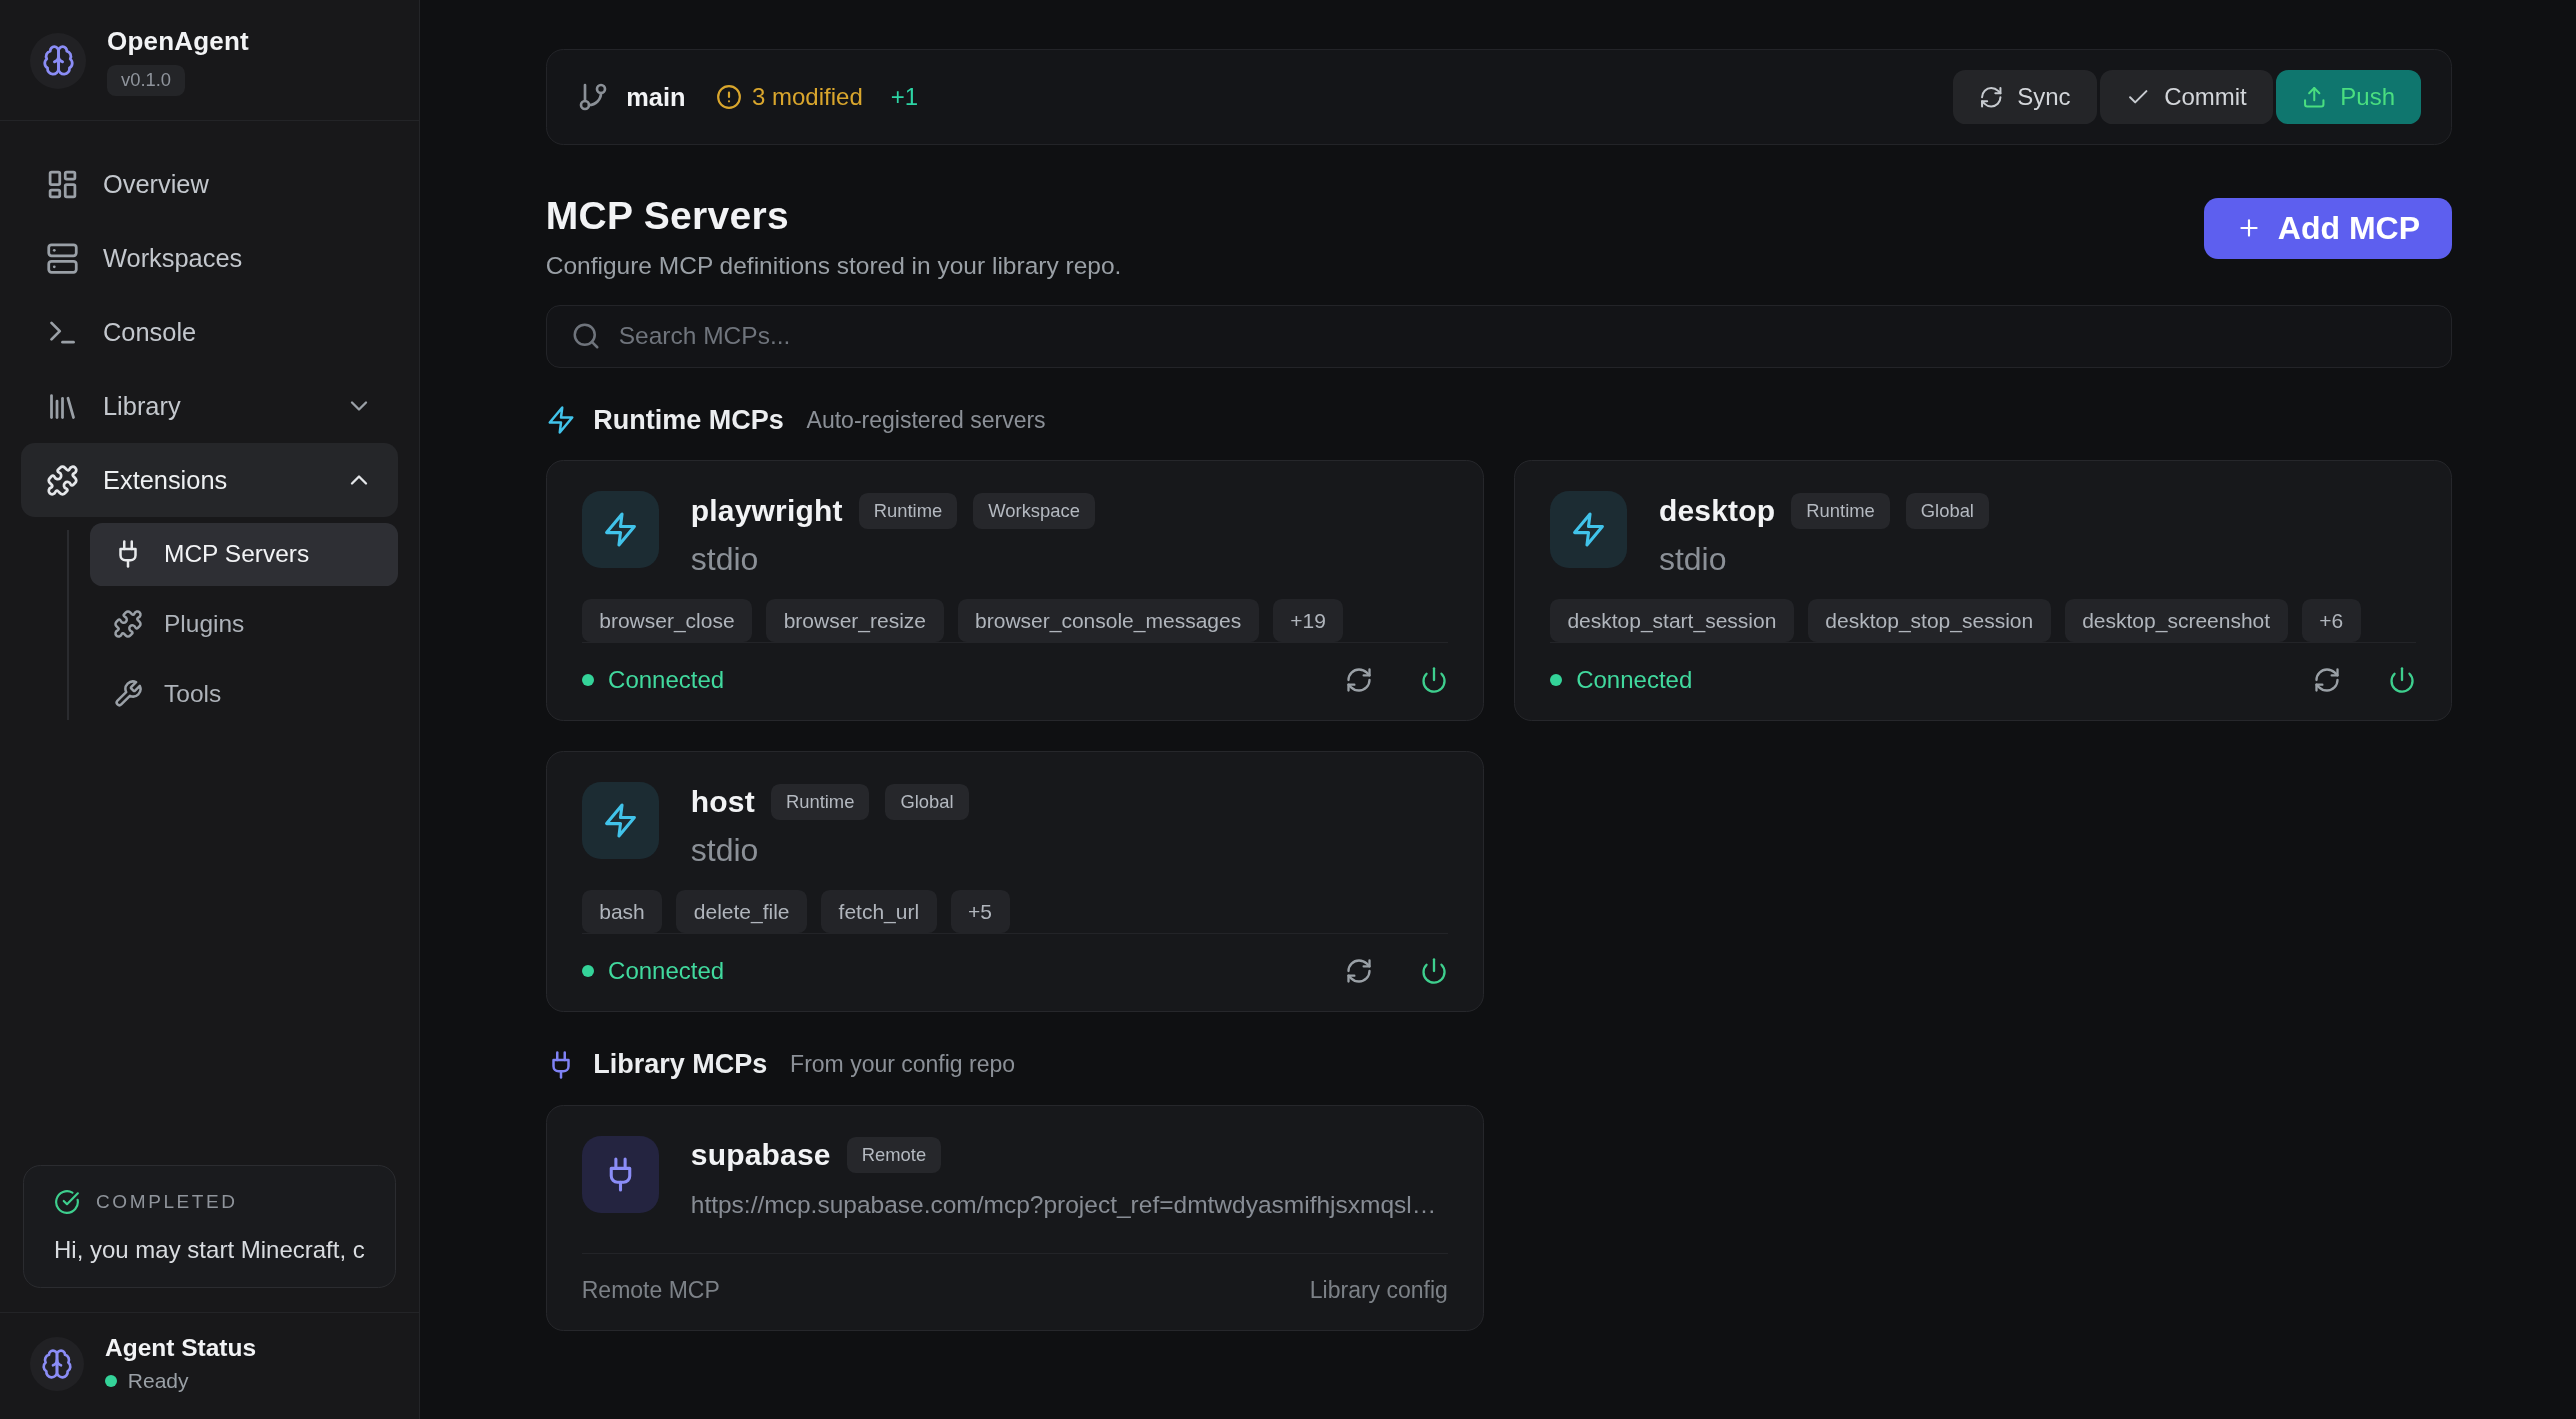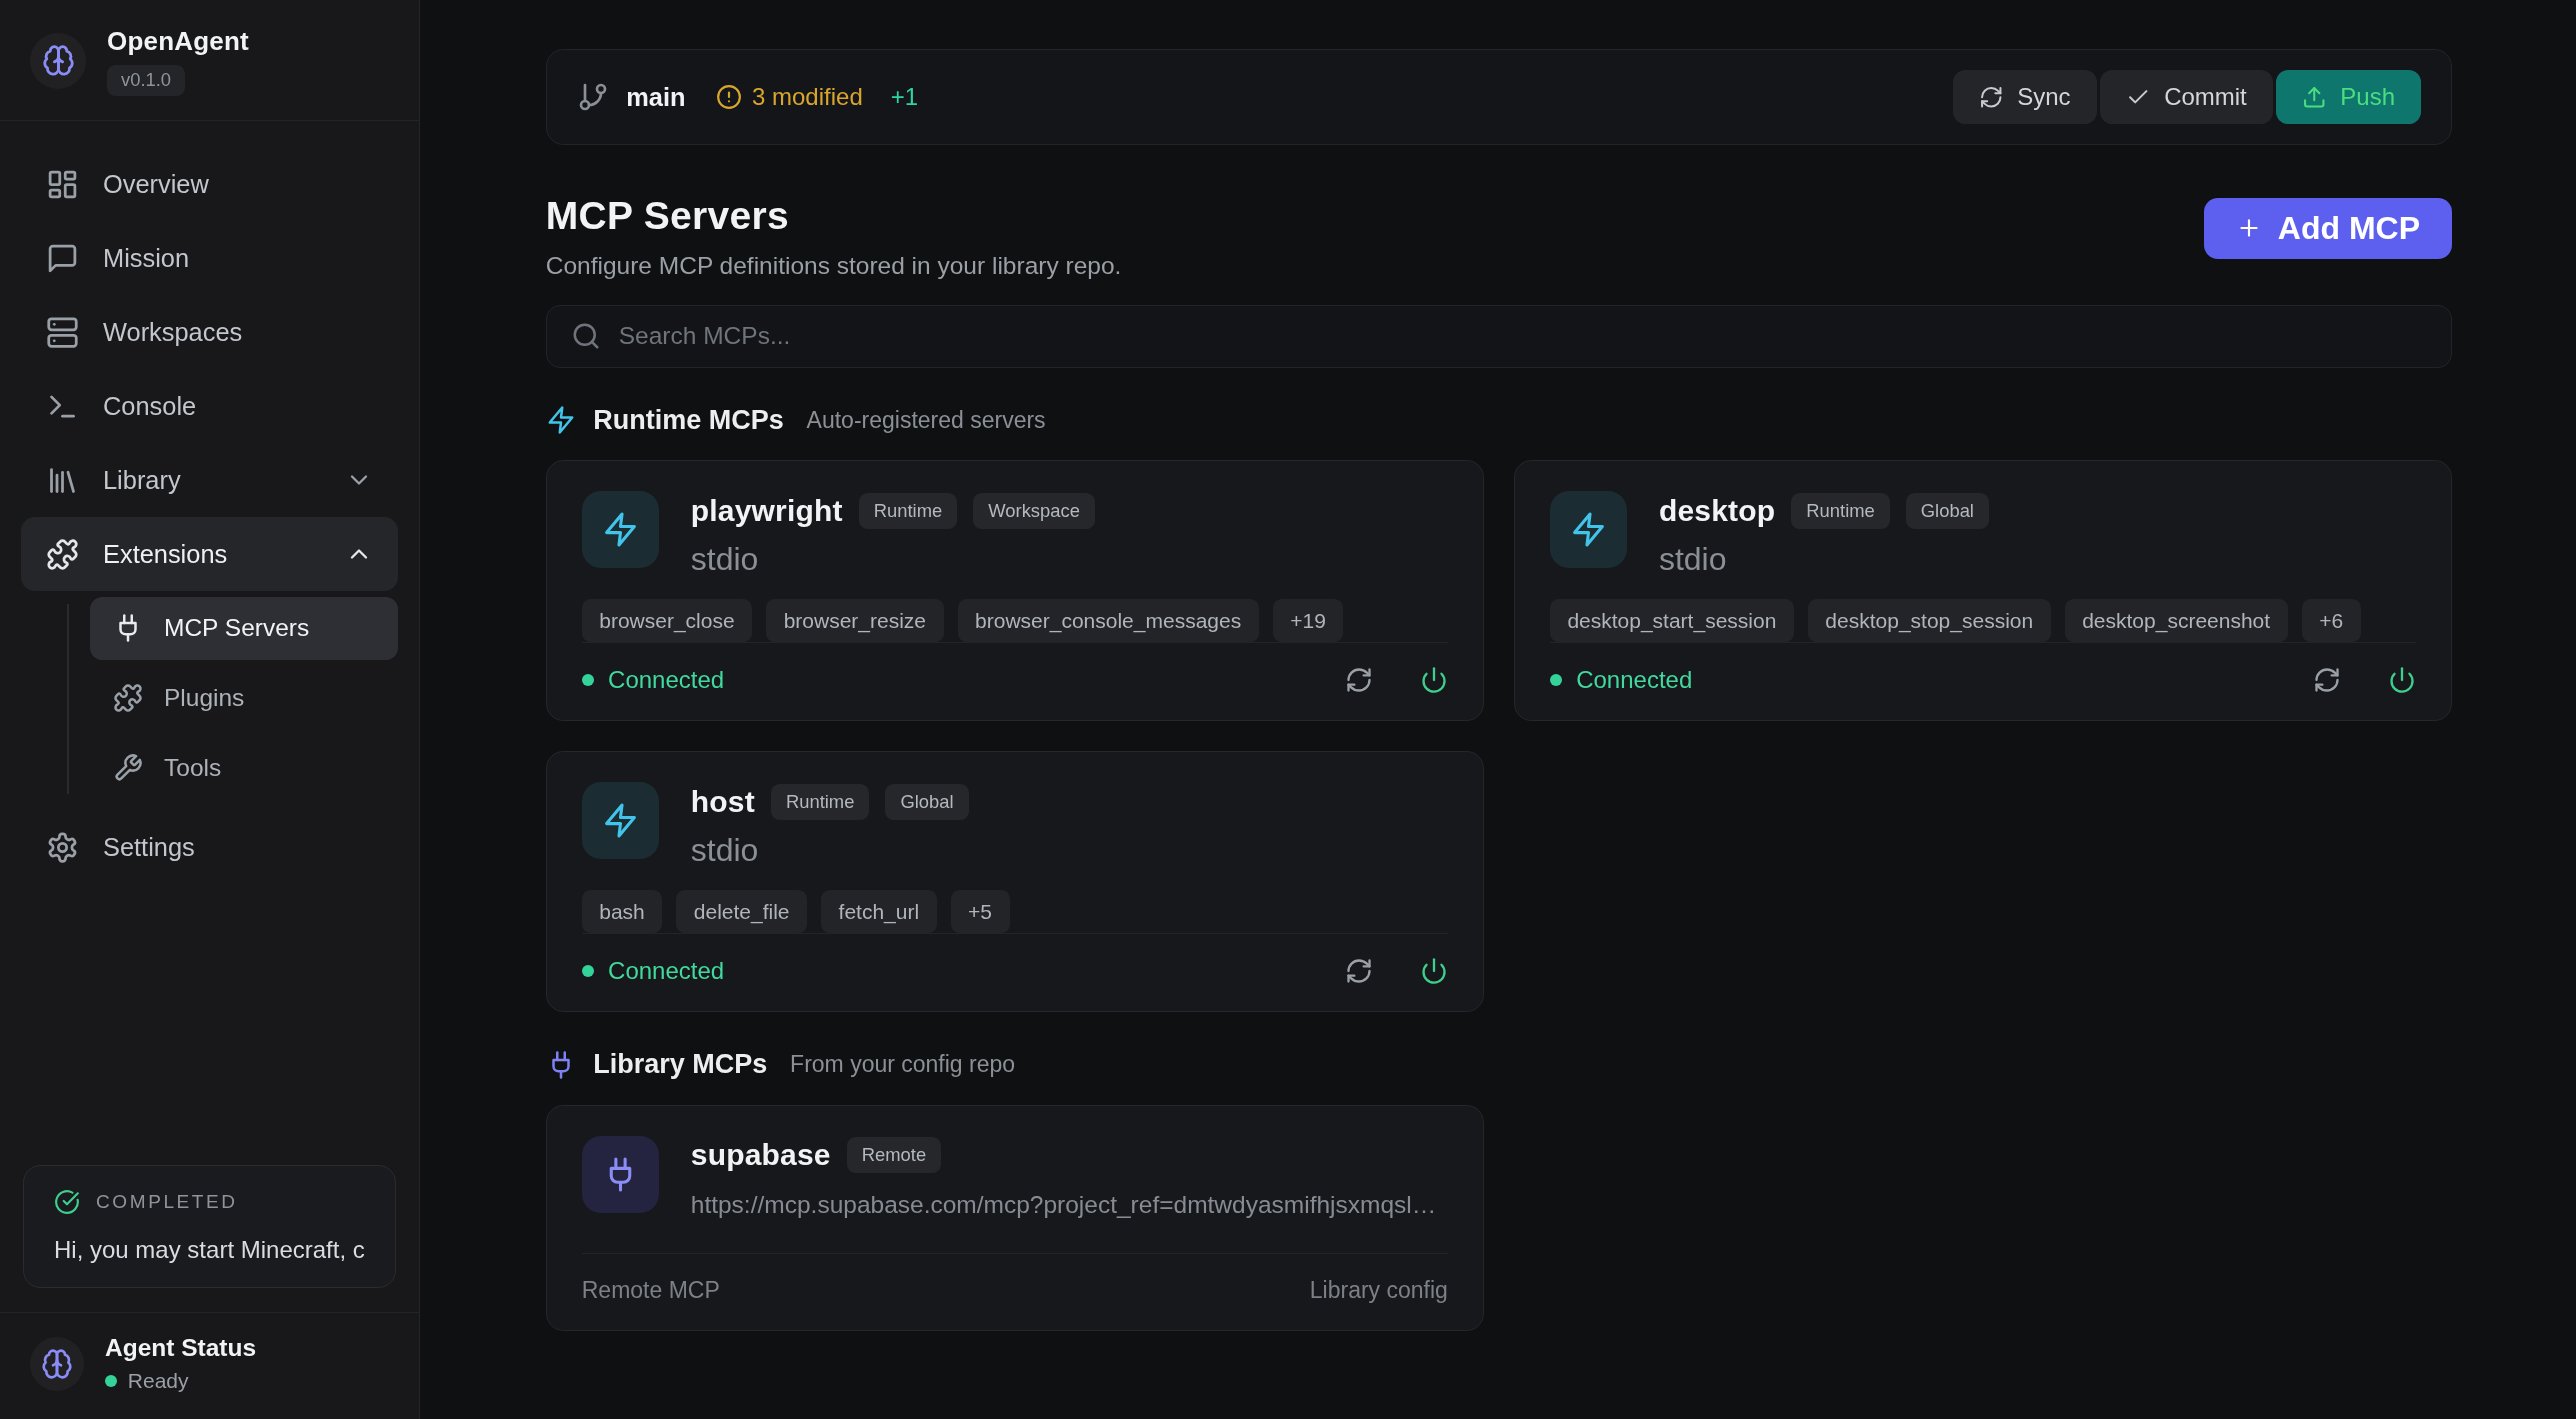--- a/index.html
+++ b/index.html
@@ -215,26 +215,20 @@
 
     <nav class="nav">
       <div class="nav-item">
         <svg class="ic" width="33" height="33" viewBox="0 0 38 38">
             <use href="#i-dash"></use>
           </svg>
         <span>Overview</span>
       </div>
       <div class="nav-item">
         <svg class="ic" width="33" height="33" viewBox="0 0 38 38">
-            <use href="#i-msg"></use>
-          </svg>
-        <span>Mission</span>
-      </div>
-      <div class="nav-item">
-        <svg class="ic" width="33" height="33" viewBox="0 0 38 38">
             <use href="#i-server"></use>
           </svg>
         <span>Workspaces</span>
       </div>
       <div class="nav-item">
         <svg class="ic" width="33" height="33" viewBox="0 0 38 38">
             <use href="#i-term"></use>
           </svg>
         <span>Console</span>
       </div>
@@ -274,26 +268,20 @@
           <span>Plugins</span>
         </div>
         <div class="sub-item">
           <svg class="ic" width="30" height="30" viewBox="0 0 34 34">
               <use href="#i-wrench"></use>
             </svg>
           <span>Tools</span>
         </div>
       </div>
 
-      <div class="nav-item">
-        <svg class="ic" width="33" height="33" viewBox="0 0 38 38">
-            <use href="#i-gear"></use>
-          </svg>
-        <span>Settings</span>
-      </div>
     </nav>
 
     <div class="sidebar-bottom">
       <div class="completed-card">
         <div class="completed-head">
           <svg class="ic" width="26" height="26" viewBox="0 0 30 30">
               <use href="#i-checkc"></use>
             </svg>
           <span class="completed-label">COMPLETED</span>
         </div>

